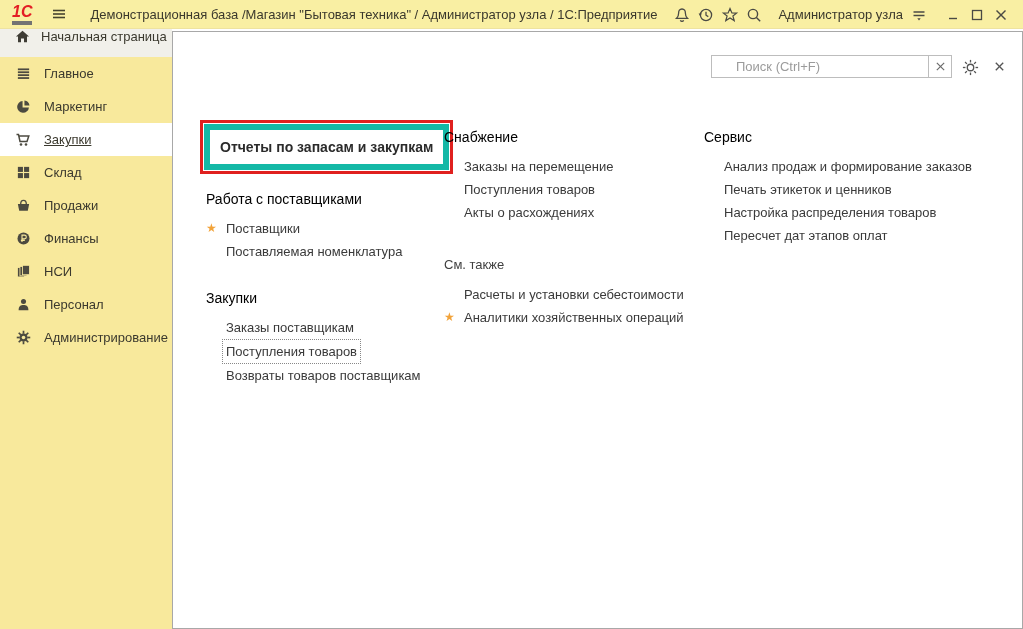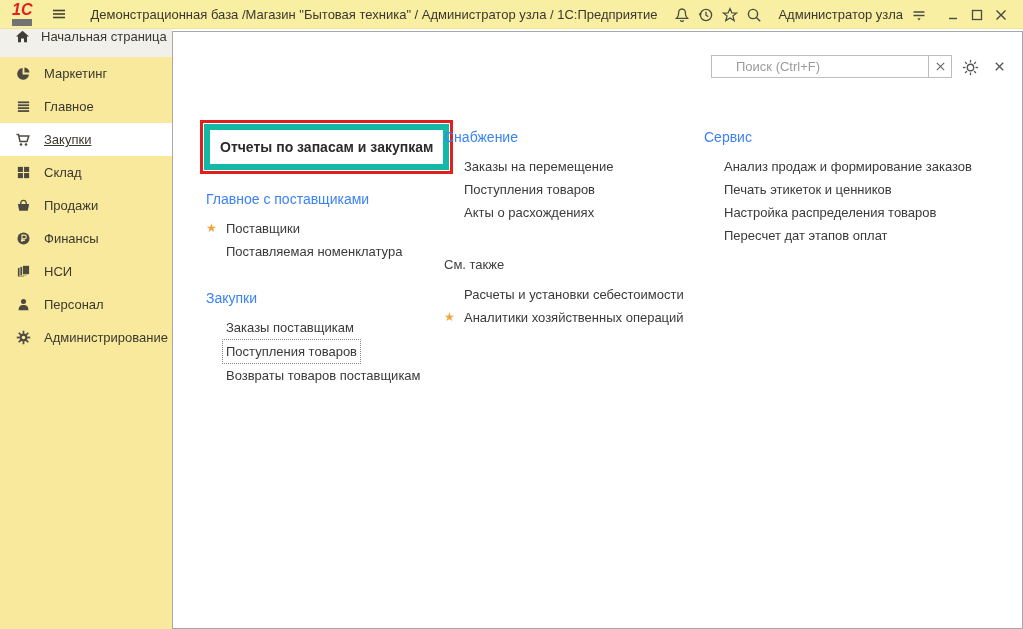--- a/index.html
+++ b/index.html
@@ -4,21 +4,21 @@
 <style>
   * { margin:0; padding:0; box-sizing:border-box; }
   html,body { width:1023px; height:629px; }
   body { font-family:"Liberation Sans", sans-serif; background:#fff; overflow:hidden; }
   #app { position:relative; width:1023px; height:629px; background:#fff; }
 
   
   .titlebar { position:absolute; left:0; top:0; width:1023px; height:29px;
     background:#f9efa3; display:flex; align-items:center; border-bottom:1px solid #eee3a0; }
   .logo { margin-left:12px; color:#e31e24; font-weight:bold; font-size:16px;
-    font-style:italic; letter-spacing:0; line-height:1; border-bottom:7px solid #737373; padding-bottom:1px; }
+    font-style:italic; letter-spacing:0; line-height:1; border-bottom:4px solid #737373; padding-bottom:1px; }
   .tb-hamburger { margin-left:18px; display:flex; align-items:center; cursor:pointer; }
   .tb-title { margin-left:22px; font-size:13px; color:#3a382c; white-space:nowrap; }
   .tb-right { position:absolute; right:10px; top:0; height:29px; display:flex; align-items:center; }
   .tb-ic { display:flex; align-items:center; justify-content:center; width:24px; height:24px; cursor:pointer; }
   .tb-user { font-size:13px; color:#3a382c; margin:0 4px 0 12px; white-space:nowrap; }
   .tb-win { margin-left:10px; }
 
   
   .home-row { position:absolute; left:0; top:29px; width:172px; height:28px;
     background:#f1f0ea; display:flex; align-items:flex-start; gap:11px; padding-left:15px; cursor:pointer; }
@@ -49,21 +49,21 @@
   .col3 { left:525px; top:96px; width:310px; }
 
   .annotated { display:inline-block; border:3px solid #e0201f; padding:1px; background:#fff; }
   .featured-btn { display:inline-block; border:6px solid #14b8a6; background:#fff;
     font-size:14px; font-weight:bold; color:#2b2b2b; padding:9px 10px; cursor:pointer; white-space:nowrap; }
 
   .section { margin-left:6px; }
   .col1 .section:first-of-type { margin-top:16px; }
   .section + .section { margin-top:26px; }
   .section.plain + .section, .section + .section.plain { margin-top:32px; }
-  .sec-heading { font-size:14px; color:#3b82f6; line-height:18px; margin-bottom:9px; white-space:nowrap; }
+  .sec-heading { font-size:14px; color:#000000; line-height:18px; margin-bottom:9px; white-space:nowrap; }
   .section.plain .sec-heading { color:#3f3f3f; font-size:13px; }
   .cmd { position:relative; padding-left:20px; line-height:23px; font-size:13px;
     color:#3a3a3a; cursor:pointer; white-space:nowrap; }
   .cmd .star { position:absolute; left:0; top:0; color:#f2a33a; font-size:12px; }
   .cmd .focus-box { display:inline-block; border:1px dotted #888; padding:0 3px; margin-left:-4px; }
 
   svg { display:block; }
 </style>
 </head>
 <body>
@@ -139,36 +139,36 @@
         <path d="M8 1.8 L15 8 H12.8 V14 H9.6 V10.2 H6.4 V14 H3.2 V8 H1 Z"></path>
       </svg>
     </span>
     <span class="lbl">Начальная страница</span>
   </div>
 
   <div class="sidebar">
     <div class="side-item">
       <span class="ic">
         <svg width="15" height="15" viewBox="0 0 16 16" fill="#4c4a40">
-          <path d="M7 9 L7 2.2 A6.3 6.3 0 1 0 13.8 9 Z"></path>
-          <path d="M9 7 L9 1.6 A6.4 6.4 0 0 1 14.4 7 Z"></path>
-        </svg>
-      </span>
-      <span class="lbl">Маркетинг</span>
-    </div>
-    <div class="side-item">
-      <span class="ic">
-        <svg width="15" height="15" viewBox="0 0 16 16" fill="#4c4a40">
           <rect x="2" y="2.6" width="12" height="1.9"></rect>
             <rect x="2" y="5.7" width="12" height="1.9"></rect>
           <rect x="2" y="8.8" width="12" height="1.9"></rect>
             <rect x="2" y="11.9" width="12" height="1.9"></rect>
         </svg>
       </span>
       <span class="lbl">Главное</span>
+    </div>
+    <div class="side-item">
+      <span class="ic">
+        <svg width="15" height="15" viewBox="0 0 16 16" fill="#4c4a40">
+          <path d="M7 9 L7 2.2 A6.3 6.3 0 1 0 13.8 9 Z"></path>
+          <path d="M9 7 L9 1.6 A6.4 6.4 0 0 1 14.4 7 Z"></path>
+        </svg>
+      </span>
+      <span class="lbl">Маркетинг</span>
     </div>
     <div class="side-item active">
       <span class="ic">
         <svg width="16" height="16" viewBox="0 0 16 16" fill="none" stroke="#4c4a40" stroke-width="1.5">
           <path d="M1.5 2.5 H3.5 L5 9.5 H12 L13.8 4 H4"></path>
           <circle cx="6" cy="12.5" r="1.3" fill="#4c4a40" stroke="none"></circle>
           <circle cx="11" cy="12.5" r="1.3" fill="#4c4a40" stroke="none"></circle>
         </svg>
       </span>
       <span class="lbl">Закупки</span>
@@ -274,21 +274,21 @@
           <line x1="11" y1="3" x2="3" y2="11"></line>
       </svg>
     </span>
 
     <div class="col col1">
       <span class="annotated">
         <span class="featured-btn">Отчеты по запасам и закупкам</span>
       </span>
 
       <div class="section">
-        <div class="sec-heading">Главное с поставщиками</div>
+        <div class="sec-heading">Работа с поставщиками</div>
         <div class="cmd">
           <span class="star">★</span>
           <span>Поставщики</span>
         </div>
         <div class="cmd">
           <span>Поставляемая номенклатура</span>
         </div>
       </div>
 
       <div class="section">

